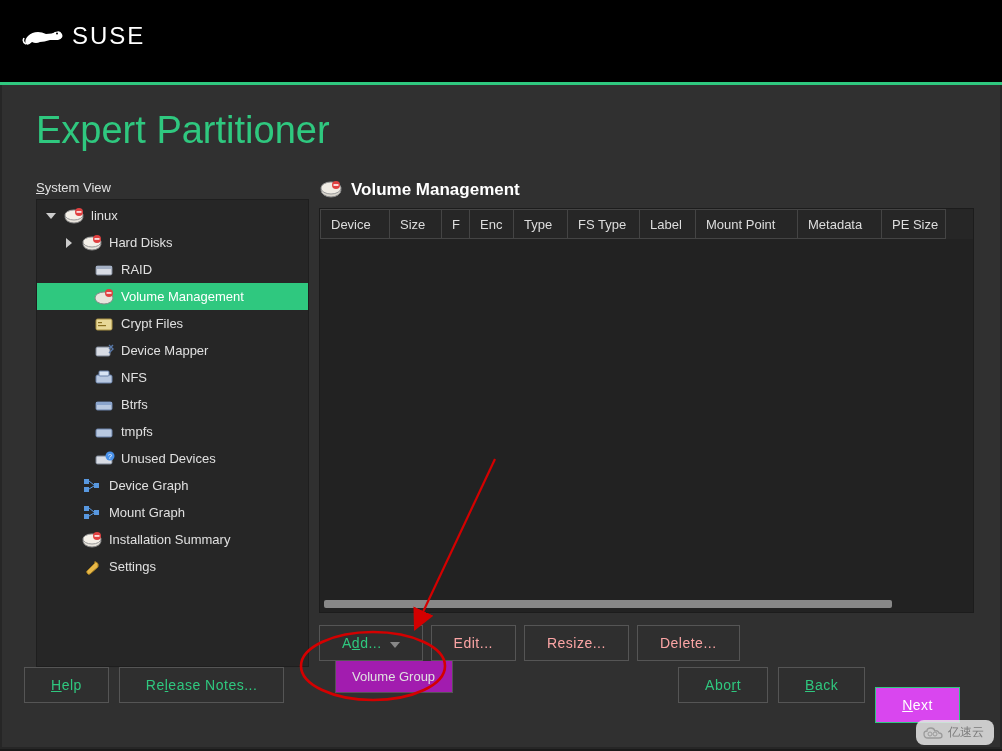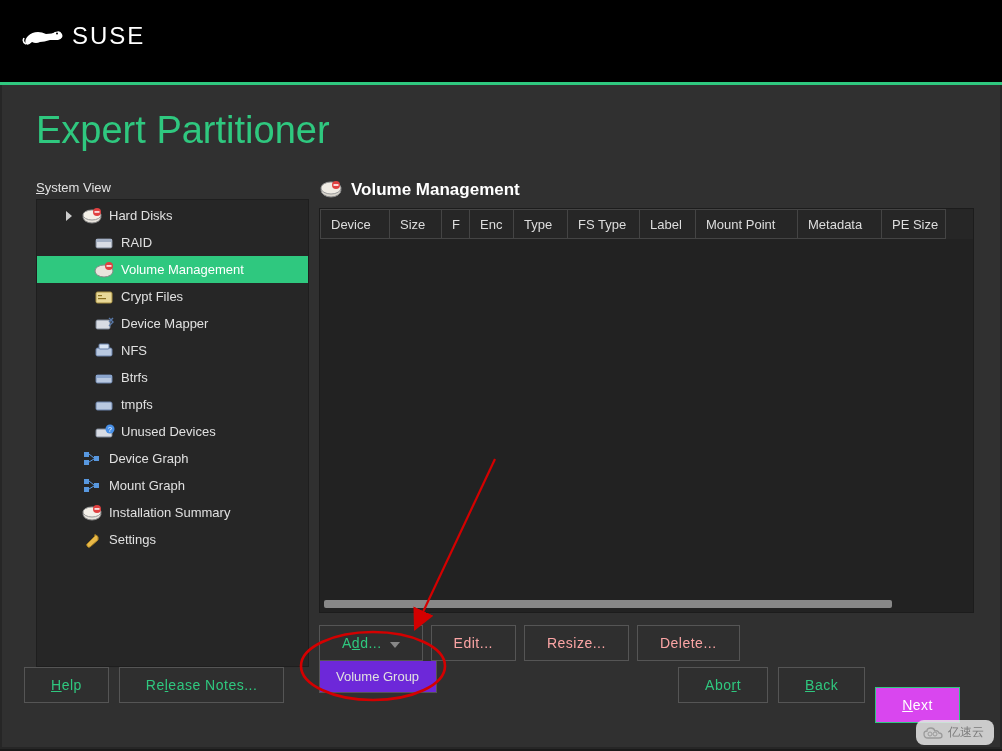--- a/index.html
+++ b/index.html
@@ -173,23 +173,23 @@
     font-size: 14px;
     cursor: pointer;
     letter-spacing: 0.5px;
   }
   .add-btn .chev {
     display: inline-block;
   }
   .dropdown {
     position: absolute;
     top: 36px;
-    left: 0;
+    left: 16px;
     width: 118px;
-    background: #6d28d9;
+    background: #a21caf;
     border: 1px solid #555;
     border-top: none;
   }
   .dropdown-item {
     padding: 8px 16px;
     color: #e0e0e0;
     font-size: 13px;
     cursor: pointer;
   }
   .footer {
@@ -260,20 +260,36 @@
 
 <div class="content">
   <div class="page-title">Expert Partitioner</div>
 
   <div class="main-area">
     <div>
       <span class="tree-label">
         <span class="ul">S</span><span>ystem View</span>
       </span>
       <div class="tree" id="tree">
+          <div class="tree-row indent0">
+            <span class="expander">
+              <svg width="10" height="8">
+                <path d="M0 1 L5 7 L10 1 Z" fill="#ccc"></path>
+              </svg>
+            </span>
+            <span class="tree-icon">
+              <svg width="22" height="18" viewBox="0 0 22 18">
+                <ellipse cx="10" cy="10" rx="9" ry="6" fill="#e8e4dc" stroke="#888"></ellipse>
+                <ellipse cx="10" cy="8" rx="9" ry="5" fill="#f4f0e8" stroke="#999"></ellipse>
+                <circle cx="15" cy="5" r="4" fill="#e04040"></circle>
+                <rect x="12.5" y="4.2" width="5" height="1.5" fill="#fff"></rect>
+              </svg>
+            </span>
+            <span>linux</span>
+          </div>
           <div class="tree-row indent1">
             <span class="expander">
               <svg width="8" height="10">
                 <path d="M1 0 L7 5 L1 10 Z" fill="#ccc"></path>
               </svg>
             </span>
             <span class="tree-icon">
               <svg width="22" height="18" viewBox="0 0 22 18">
                 <ellipse cx="10" cy="10" rx="9" ry="6" fill="#e8e4dc" stroke="#888"></ellipse>
                 <ellipse cx="10" cy="8" rx="9" ry="5" fill="#f4f0e8" stroke="#999"></ellipse>

